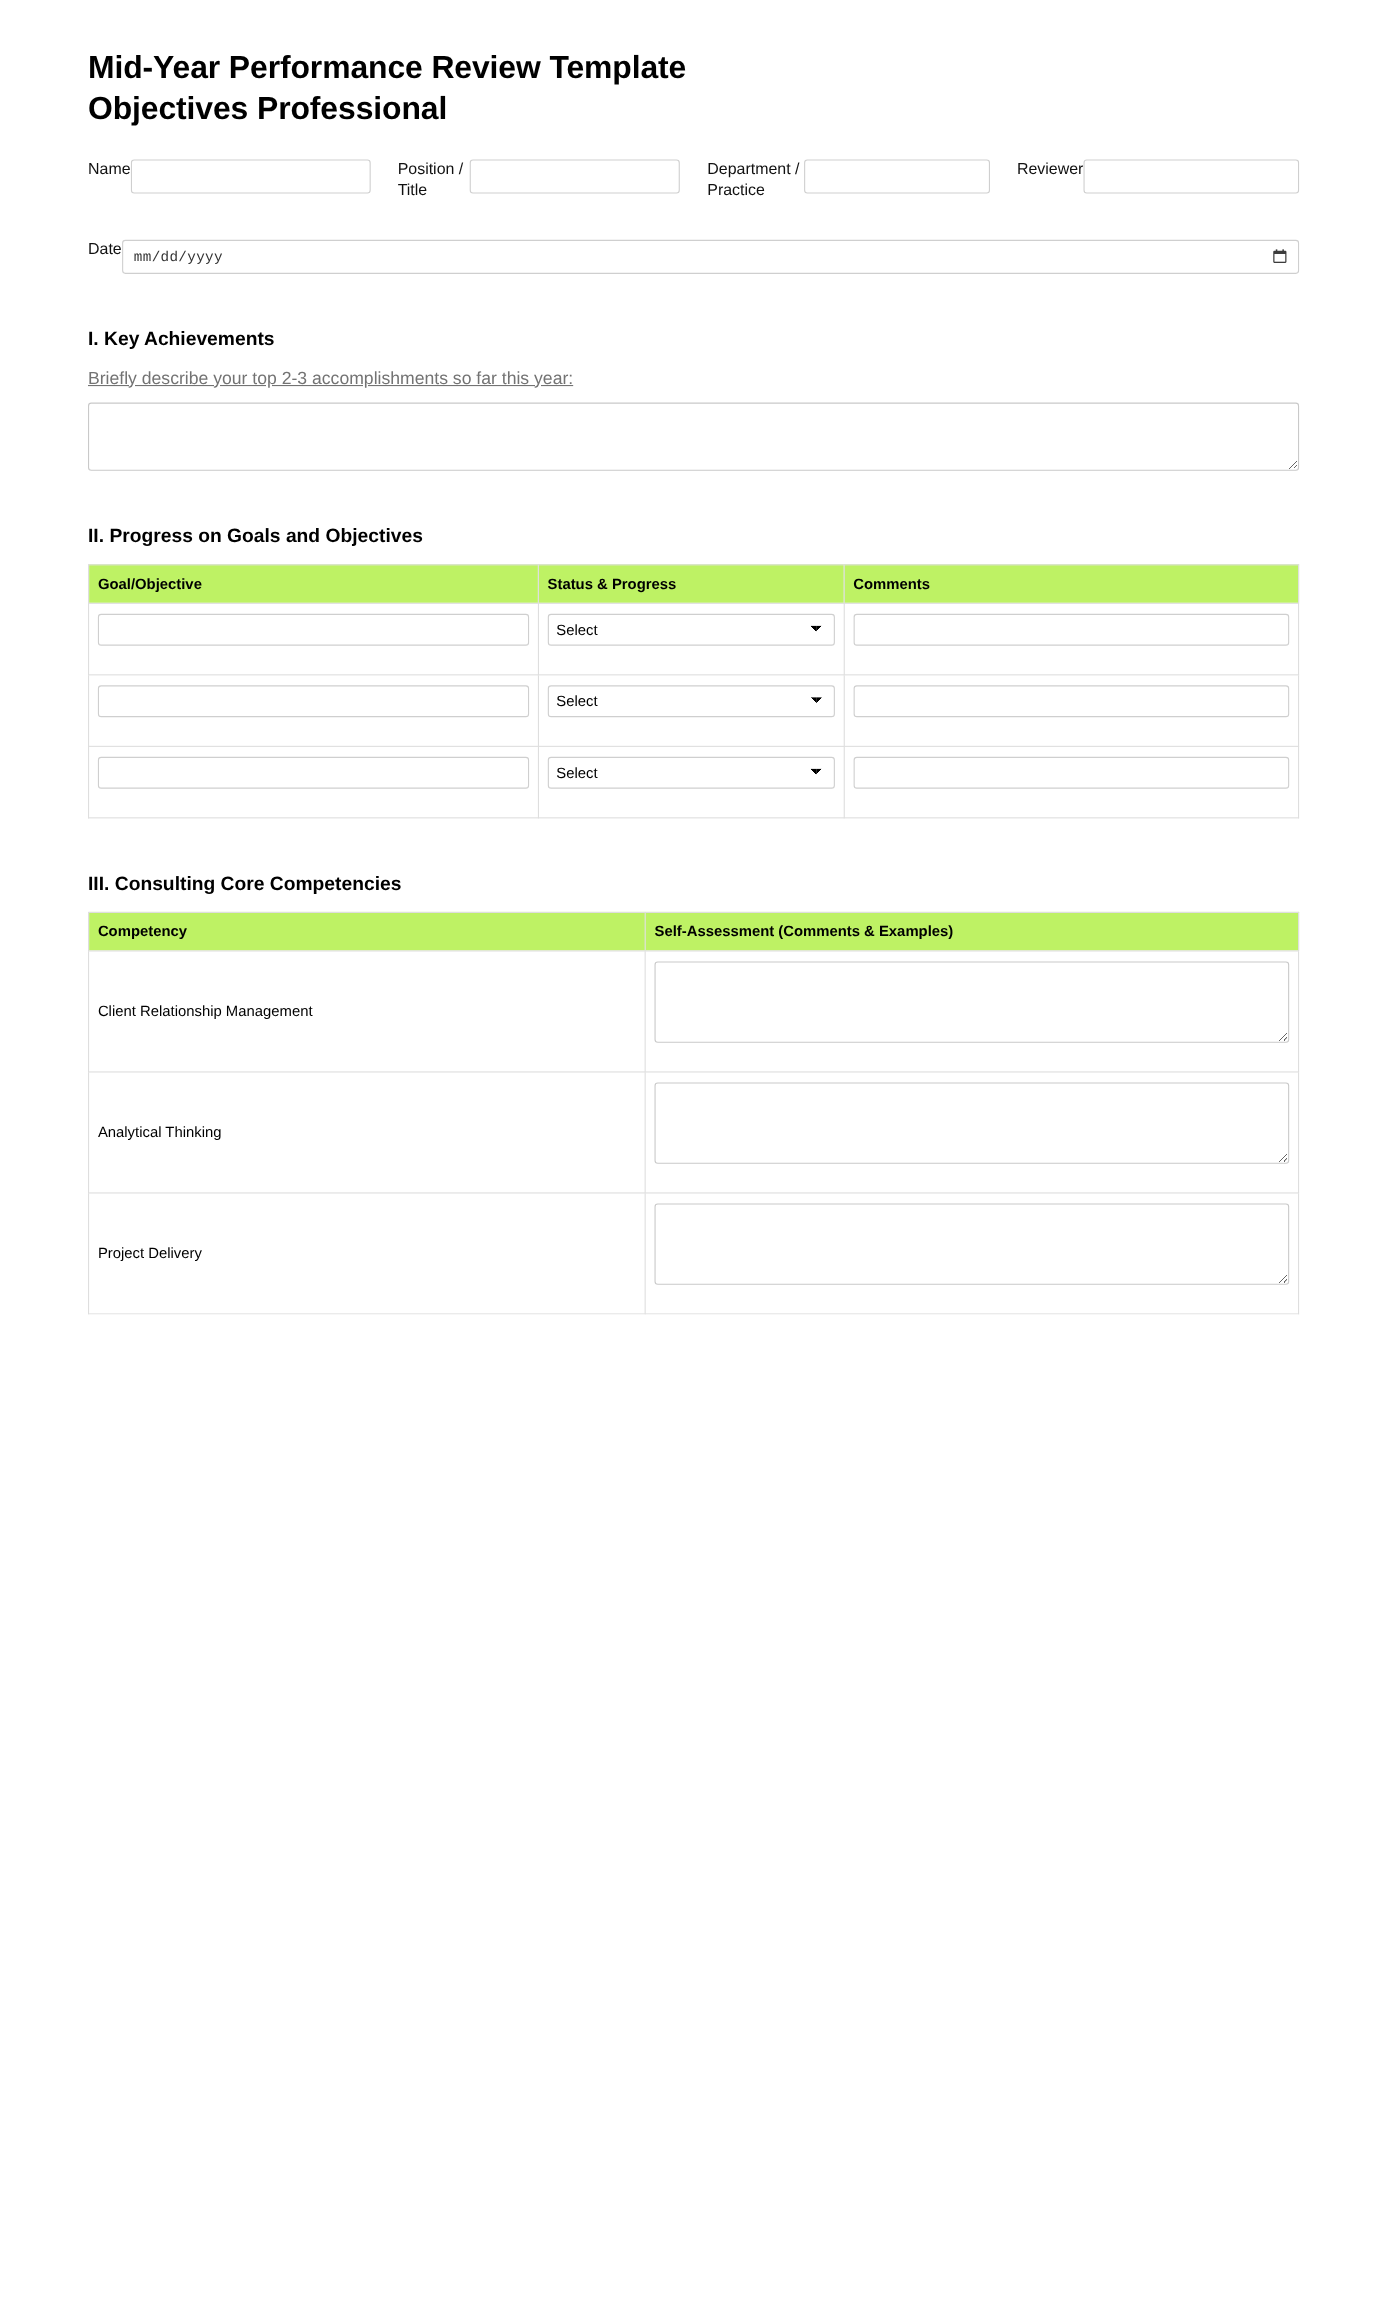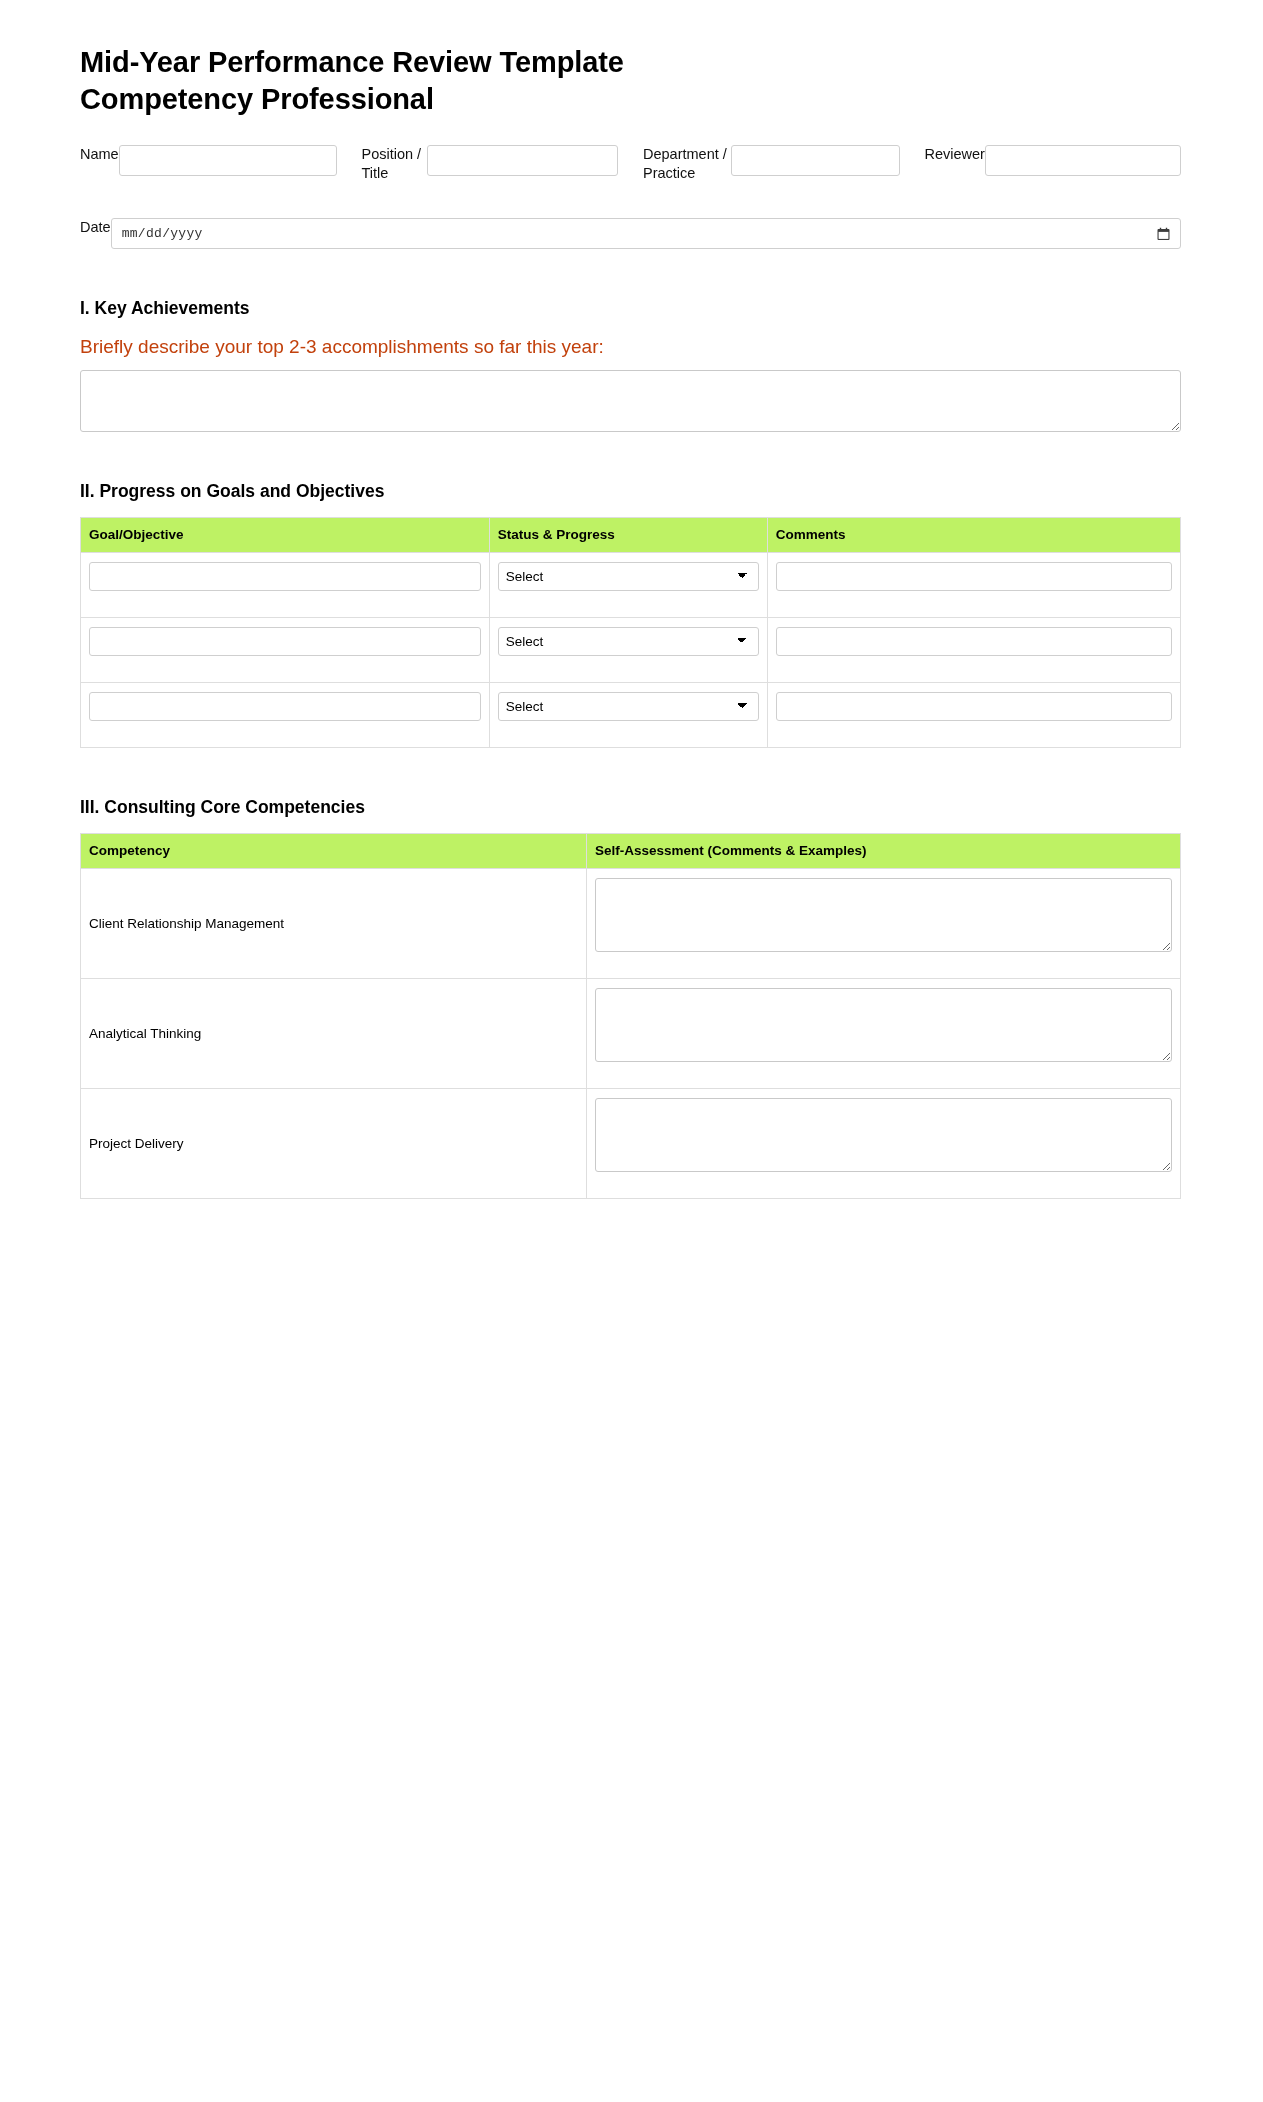--- a/index.html
+++ b/index.html
@@ -96,24 +96,25 @@
 
   
   .section { margin-top: 48px; }
   h2.section-title {
     font-size: 17.5px;
     font-weight: bold;
     margin: 0 0 0 0;
     line-height: 1.3;
   }
   .section-desc {
-    font-size: 19px;
+    font-size: 16px;
     margin-top: 14px;
-    color: #c2410c;
+    color: #737373;
     line-height: 1.35;
+    text-decoration: underline;
   }
   .big-textarea {
     display: block;
     width: 100%;
     height: 62px;
     margin-top: 11px;
     border: 1px solid #c9c9c9;
     border-radius: 3px;
     background: #fff;
     resize: both;
@@ -218,21 +219,21 @@
 </style>
 </head>
 <body>
 
 <div class="page">
   <div class="clip">
   <div class="wrap">
 
     <h1 class="doc-title">
       <span>Mid-Year Performance Review Template</span><br>
-      <span>Competency Professional</span>
+      <span>Objectives Professional</span>
     </h1>
     <div class="spacer-after-title"></div>
 
     <div class="meta-row">
 
       <div class="field">
         <label class="field-label">Name</label>
         <input class="txt-input" type="text" placeholder="" style="">
       </div>
 

